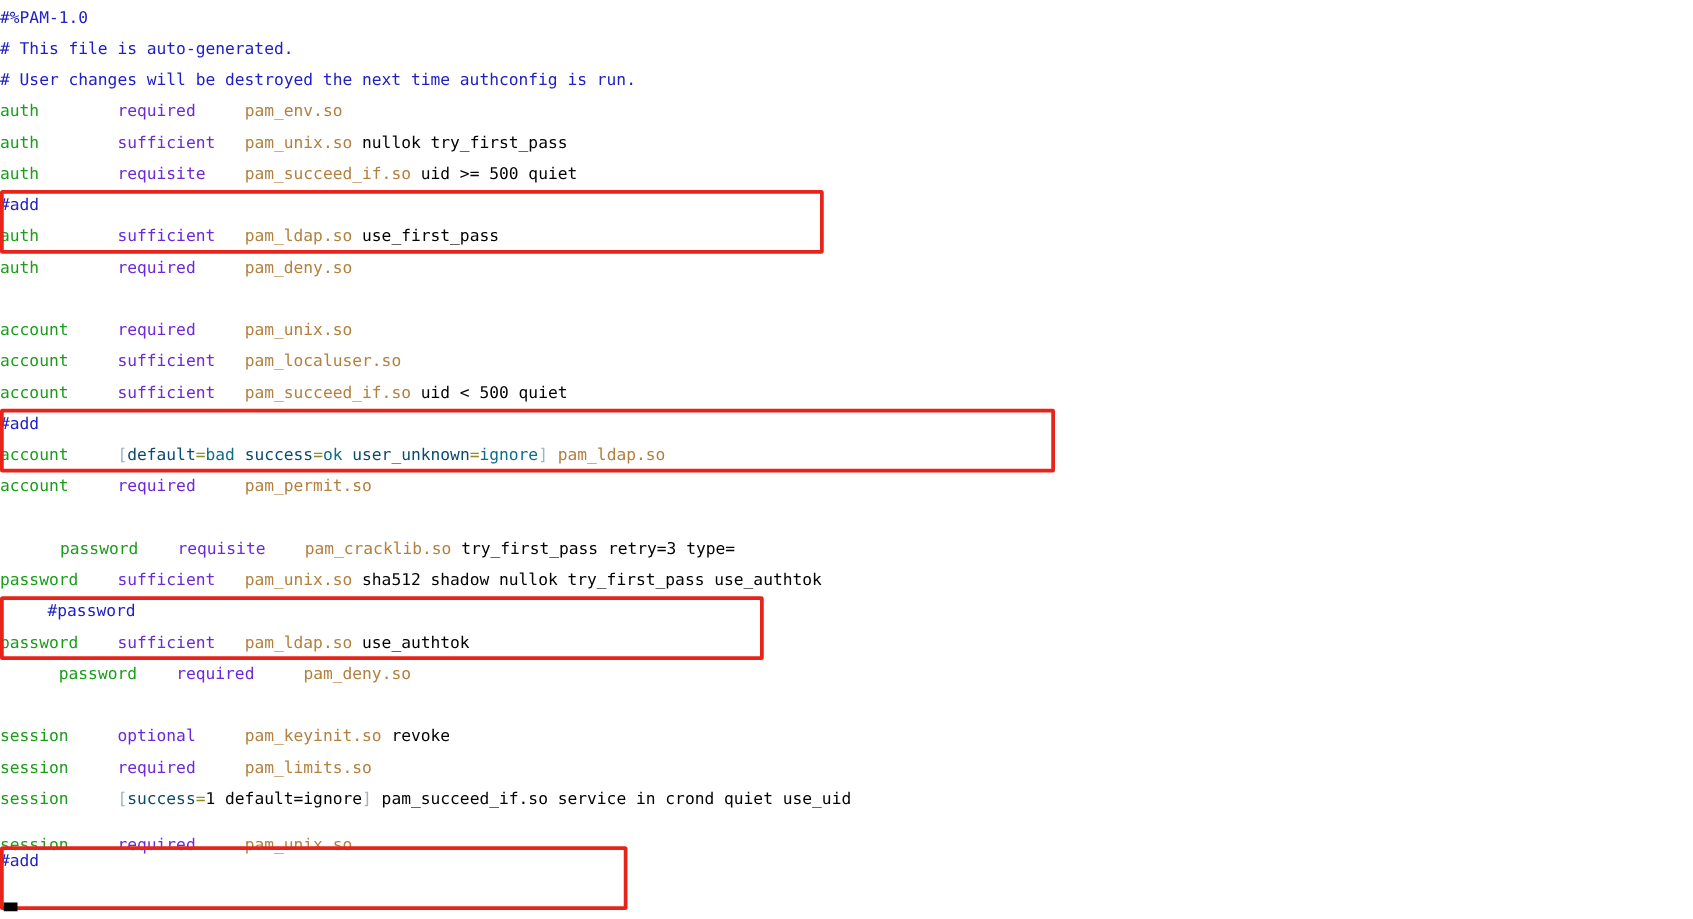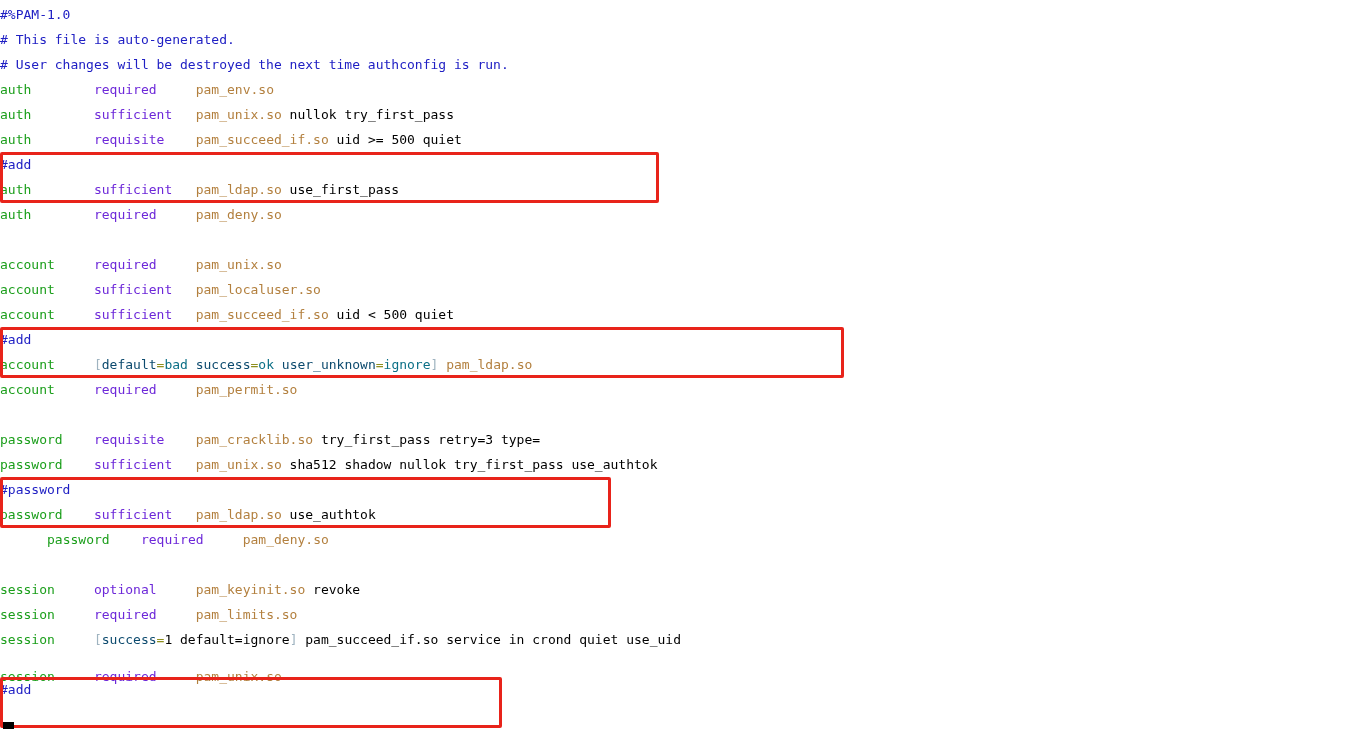--- a/index.html
+++ b/index.html
@@ -68,23 +68,23 @@
       <div class="line" style="top: 177px;"><span class="tok c-type">auth</span><span class="tok c-plain">        </span><span class="tok c-control">sufficient</span><span class="tok c-plain">   </span><span class="tok c-module">pam_ldap.so</span><span class="tok c-arg"> use_first_pass</span></div>
       <div class="line" style="top: 202px;"><span class="tok c-type">auth</span><span class="tok c-plain">        </span><span class="tok c-control">required</span><span class="tok c-plain">     </span><span class="tok c-module">pam_deny.so</span></div>
       <div class="line" style="top: 227px;"><span class="tok c-plain"></span></div>
       <div class="line" style="top: 252px;"><span class="tok c-type">account</span><span class="tok c-plain">     </span><span class="tok c-control">required</span><span class="tok c-plain">     </span><span class="tok c-module">pam_unix.so</span></div>
       <div class="line" style="top: 277px;"><span class="tok c-type">account</span><span class="tok c-plain">     </span><span class="tok c-control">sufficient</span><span class="tok c-plain">   </span><span class="tok c-module">pam_localuser.so</span></div>
       <div class="line" style="top: 302px;"><span class="tok c-type">account</span><span class="tok c-plain">     </span><span class="tok c-control">sufficient</span><span class="tok c-plain">   </span><span class="tok c-module">pam_succeed_if.so</span><span class="tok c-arg"> uid &lt; 500 quiet</span></div>
       <div class="line" style="top: 327px;"><span class="tok c-comment">#add</span></div>
       <div class="line" style="top: 352px;"><span class="tok c-type">account</span><span class="tok c-plain">     </span><span class="tok c-brack">[</span><span class="tok c-key">default</span><span class="tok c-eq">=</span><span class="tok c-val">bad</span><span class="tok c-plain"> </span><span class="tok c-key">success</span><span class="tok c-eq">=</span><span class="tok c-val">ok</span><span class="tok c-plain"> </span><span class="tok c-key">user_unknown</span><span class="tok c-eq">=</span><span class="tok c-val">ignore</span><span class="tok c-brack">]</span><span class="tok c-plain"> </span><span class="tok c-module">pam_ldap.so</span></div>
       <div class="line" style="top: 377px;"><span class="tok c-type">account</span><span class="tok c-plain">     </span><span class="tok c-control">required</span><span class="tok c-plain">     </span><span class="tok c-module">pam_permit.so</span></div>
       <div class="line" style="top: 402px;"><span class="tok c-plain"></span></div>
-      <div class="line" style="top: 427px;"><span class="tok c-type">password</span><span class="tok c-plain">    </span><span class="tok c-control">requisite</span><span class="tok c-plain">    </span><span class="tok c-module">pam_cracklib.so</span><span class="tok c-arg"> try_first_pass retry=3 type=</span></div>
+      <div class="line" style="top: 427px; padding-left: 48px;"><span class="tok c-type">password</span><span class="tok c-plain">    </span><span class="tok c-control">requisite</span><span class="tok c-plain">    </span><span class="tok c-module">pam_cracklib.so</span><span class="tok c-arg"> try_first_pass retry=3 type=</span></div>
       <div class="line" style="top: 452px;"><span class="tok c-type">password</span><span class="tok c-plain">    </span><span class="tok c-control">sufficient</span><span class="tok c-plain">   </span><span class="tok c-module">pam_unix.so</span><span class="tok c-arg"> sha512 shadow nullok try_first_pass use_authtok</span></div>
-      <div class="line" style="top: 477px;"><span class="tok c-comment">#password</span></div>
+      <div class="line" style="top: 477px; margin-left: 38px;"><span class="tok c-comment">#password</span></div>
       <div class="line" style="top: 502px;"><span class="tok c-type">password</span><span class="tok c-plain">    </span><span class="tok c-control">sufficient</span><span class="tok c-plain">   </span><span class="tok c-module">pam_ldap.so</span><span class="tok c-arg"> use_authtok</span></div>
       <div class="line" style="top: 527px; padding-left: 47px;"><span class="tok c-type">password</span><span class="tok c-plain">    </span><span class="tok c-control">required</span><span class="tok c-plain">     </span><span class="tok c-module">pam_deny.so</span></div>
       <div class="line" style="top: 552px;"><span class="tok c-plain"></span></div>
       <div class="line" style="top: 577px;"><span class="tok c-type">session</span><span class="tok c-plain">     </span><span class="tok c-control">optional</span><span class="tok c-plain">     </span><span class="tok c-module">pam_keyinit.so</span><span class="tok c-arg"> revoke</span></div>
       <div class="line" style="top: 602px;"><span class="tok c-type">session</span><span class="tok c-plain">     </span><span class="tok c-control">required</span><span class="tok c-plain">     </span><span class="tok c-module">pam_limits.so</span></div>
       <div class="line" style="top: 627px;"><span class="tok c-type">session</span><span class="tok c-plain">     </span><span class="tok c-brack">[</span><span class="tok c-key">success</span><span class="tok c-eq">=</span><span class="tok c-arg">1 default=ignore</span><span class="tok c-brack">]</span><span class="tok c-arg"> pam_succeed_if.so service in crond quiet use_uid</span></div>
       <div class="line" style="top: 664px;"><span class="tok c-type">session</span><span class="tok c-plain">     </span><span class="tok c-control">required</span><span class="tok c-plain">     </span><span class="tok c-module">pam_unix.so</span></div>
       <div class="line" style="top: 677px;"><span class="tok c-comment">#add</span></div>
       <div class="line" style="top: 730px; margin-top: 48px;"><span class="tok c-type">session</span><span class="tok c-plain">     </span><span class="tok c-control">optional</span><span class="tok c-plain">     </span><span class="tok c-module">pam_ldap.so</span></div>
     </div>

